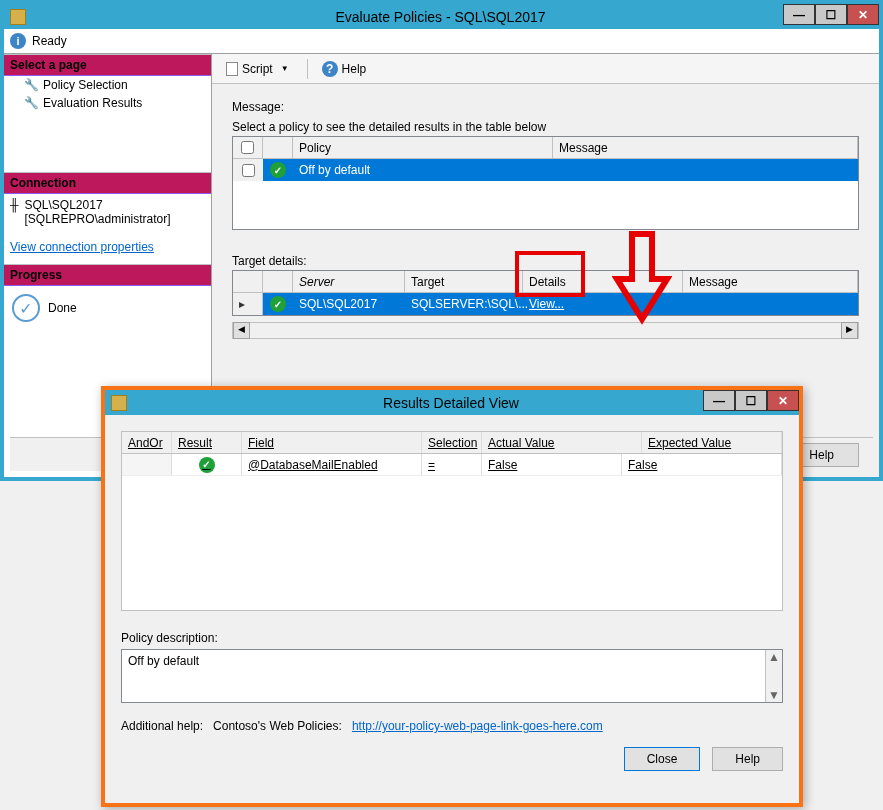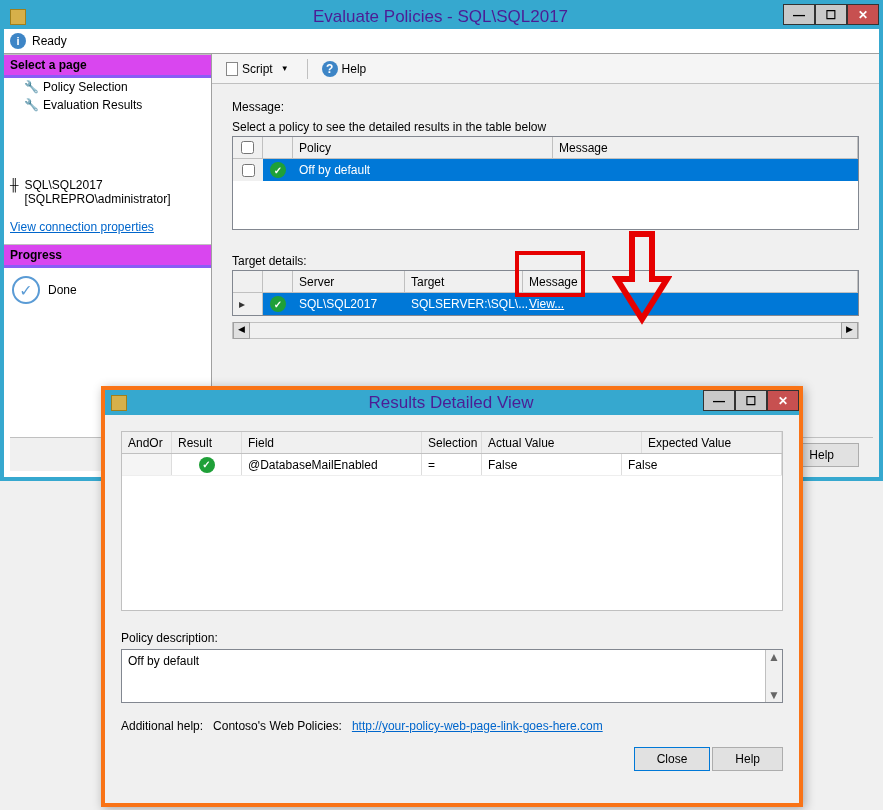--- a/index.html
+++ b/index.html
@@ -2,31 +2,31 @@
 <html><head>
 <meta charset="utf-8">
 <style>
 * { box-sizing: border-box; margin: 0; padding: 0; font-family: "Segoe UI", Tahoma, sans-serif; font-size: 12px; }
 body { background: #f0f0f0; width: 883px; height: 810px; position: relative; overflow: hidden; }
 
 
 .main-window { position: absolute; left: 0; top: 0; width: 883px; height: 481px; border: 4px solid #36a8cf; background: #fff; }
 .titlebar { height: 25px; background: #36a8cf; display: flex; align-items: center; position: relative; }
 .titlebar .app-icon { width: 16px; height: 16px; margin-left: 6px; background: #d6b04a; border: 1px solid #a07f1a; }
-.titlebar .title-text { position: absolute; left: 0; right: 2px; text-align: center; color: #4c1d95; font-size: 17px; }
+.titlebar .title-text { position: absolute; left: 0; right: 2px; text-align: center; color: #000000; font-size: 14px; }
 .titlebar .win-controls { position: absolute; right: 0; top: 0; display: flex; }
 .titlebar .win-btn { width: 32px; height: 21px; border: 1px solid #333; background: #c9c9c9; display: flex; align-items: center; justify-content: center; font-weight: bold; font-size: 12px; cursor: pointer; }
 .titlebar .win-btn.close { background: #c75050; color: #fff; }
 
 .status-bar { height: 25px; border-bottom: 1px solid #a0a0a0; display: flex; align-items: center; padding-left: 6px; background: #fff; }
 .status-bar .info-icon { width: 16px; height: 16px; border-radius: 50%; background: #3d85c6; color: #fff; font-weight: bold; text-align: center; line-height: 16px; margin-right: 6px; font-size: 11px; }
 
 .main-body { display: flex; height: calc(100% - 50px); }
 .left-panel { width: 208px; border-right: 1px solid #a0a0a0; display: flex; flex-direction: column; background: #fff; }
-.left-panel .section-header { background: #d946ef; border-top: 1px solid #c0c0c0; border-bottom: 3px solid #8b5cf6; padding: 3px 6px; font-weight: bold; font-size: 12px; }
+.left-panel .section-header { background: #be185d; border-top: 1px solid #c0c0c0; border-bottom: 1px solid #8b5cf6; padding: 3px 6px; font-weight: bold; font-size: 12px; }
 .left-panel .page-item { padding: 2px 6px 2px 20px; display: flex; align-items: center; gap: 4px; cursor: pointer; }
 .left-panel .wrench { font-size: 12px; }
 .left-panel .conn-body { padding: 4px 6px; }
 .left-panel .link { color: #0066cc; text-decoration: underline; cursor: pointer; display: inline-block; margin: 10px 6px; }
 .left-panel .progress-body { display: flex; align-items: center; gap: 8px; padding: 8px; }
 .left-panel .check-circle { width: 28px; height: 28px; border: 2px solid #5a9bd5; border-radius: 50%; display: flex; align-items: center; justify-content: center; color: #5a9bd5; font-size: 16px; }
 
 .right-panel { flex: 1; display: flex; flex-direction: column; background: #f0f0f0; }
 .toolbar { height: 30px; border-bottom: 1px solid #c0c0c0; display: flex; align-items: center; padding-left: 8px; gap: 4px; background: #f5f5f5; }
 .toolbar .tb-btn { display: flex; align-items: center; gap: 4px; padding: 2px 6px; cursor: pointer; }
@@ -56,29 +56,29 @@
 
 .bottom-bar { position: absolute; left: 6px; right: 6px; bottom: 6px; height: 34px; border-top: 1px solid #c0c0c0; display: flex; align-items: center; justify-content: flex-end; padding-right: 14px; background: #f0f0f0; }
 
 
 .red-box { position: absolute; border: 4px solid #e60000; pointer-events: none; }
 .red-arrow { position: absolute; pointer-events: none; }
 
 
 .detail-window { position: absolute; left: 101px; top: 386px; width: 702px; height: 421px; border: 4px solid #f97316; background: #f0f0f0; box-shadow: 2px 2px 10px rgba(0,0,0,0.3); }
 .detail-body { padding: 16px; }
-.detail-grid { border: 1px solid #c0c0c0; background: #fff; height: 180px; overflow: hidden; }
+.detail-grid { border: 1px solid #c0c0c0; background: #fff; height: 180px; overflow: hidden; text-decoration: underline; }
 .detail-grid .grid-head .cell, .detail-grid .grid-row .cell { border-right: 1px solid #ddd; }
 .detail-grid .grid-row { border-bottom: 1px solid #eee; }
 .desc-label { margin: 20px 0 4px; }
 .desc-box { border: 1px solid #828790; background: #fff; height: 54px; padding: 4px 6px; position: relative; }
 .desc-box .sb { position: absolute; right: 0; top: 0; bottom: 0; width: 17px; background: #f0f0f0; border-left: 1px solid #c0c0c0; display: flex; flex-direction: column; justify-content: space-between; align-items: center; color: #666; font-size: 8px; }
 .help-line { margin-top: 16px; }
 .help-line a { color: #0066cc; text-decoration: underline; }
-.detail-buttons { display: flex; justify-content: flex-end; gap: 2px; margin-top: 14px; }
+.detail-buttons { display: flex; justify-content: flex-end; gap: 12px; margin-top: 14px; }
 .checkbox-cell input { margin: 0; }
 </style>
 </head>
 <body>
 
 <div class="main-window">
   <div class="titlebar">
     <div class="app-icon"></div>
     <div class="title-text">Evaluate Policies - SQL\SQL2017</div>
     <div class="win-controls">
@@ -100,20 +100,21 @@
       <div class="page-item">
         <span class="wrench">🔧</span>
         <span>Policy Selection</span>
       </div>
       <div class="page-item">
         <span class="wrench">🔧</span>
         <span>Evaluation Results</span>
       </div>
       <div style="flex:0 0 60px;"></div>
 
+      <div class="section-header">Connection</div>
       <div class="conn-body">
         <div style="display:flex;gap:6px;align-items:flex-start;">
           <span style="font-size:12px;">╫</span>
           <div>
             <div>SQL\SQL2017</div>
             <div>[SQLREPRO\administrator]</div>
           </div>
         </div>
       </div>
       <span class="link">View connection properties</span>
@@ -164,22 +165,23 @@
               <div class="cell" style="flex:1;"></div>
             </div>
           </div>
         </div>
 
         <div class="label" style="margin-top:24px;">Target details:</div>
         <div class="grid">
           <div class="grid-head">
             <div class="cell" style="width:30px;"></div>
             <div class="cell" style="width:30px;"></div>
-            <div class="cell" style="width:112px;">Server</div>
+            <div class="cell" style="width:112px;font-style:italic;">Server</div>
             <div class="cell" style="width:118px;">Target</div>
+            <div class="cell" style="width:160px;">Details</div>
             <div class="cell" style="flex:1;">Message</div>
           </div>
           <div class="grid2-body">
             <div class="grid-row selected">
               <div class="cell" style="width:30px;background:#f0f0f0;border-right:1px solid #c0c0c0;">
                   <span style="color:#333;">▸</span>
                 </div>
               <div class="cell" style="width:30px;justify-content:center;">
                   <div class="green-check">✓</div>
                 </div>

